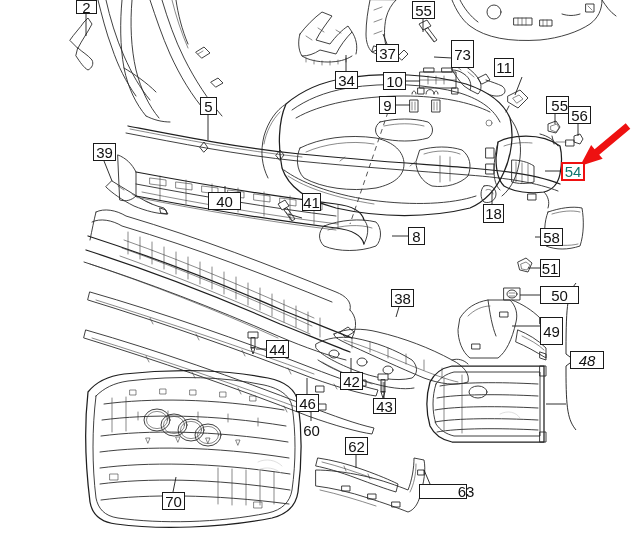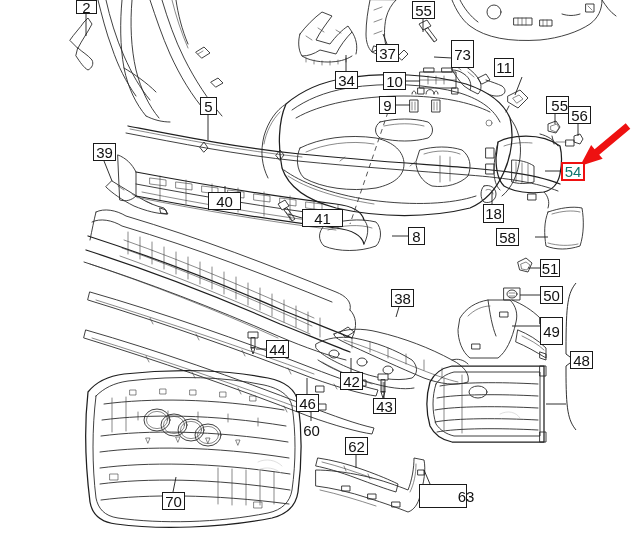--- a/index.html
+++ b/index.html
@@ -507,21 +507,21 @@
       </div>
       <div class="callout" style="left: 200px; top: 97px; width: 17px; height: 18px;">
         <span>5</span>
       </div>
       <div class="callout" style="left: 93px; top: 143px; width: 23px; height: 18px;">
         <span>39</span>
       </div>
       <div class="callout" style="left: 208px; top: 168px; width: 33px; height: 18px; margin-top: 24px;">
         <span>40</span>
       </div>
-      <div class="callout" style="left: 302px; top: 209px; width: 41px; height: 18px;">
+      <div class="callout" style="left: 302px; top: 193px; width: 19px; height: 18px;">
         <span>41</span>
       </div>
       <div class="callout" style="left: 412px; top: 1px; width: 23px; height: 18px;">
         <span>55</span>
       </div>
       <div class="callout" style="left: 376px; top: 44px; width: 23px; height: 18px;">
         <span>37</span>
       </div>
       <div class="callout" style="left: 335px; top: 71px; width: 23px; height: 18px;">
         <span>34</span>
@@ -546,33 +546,33 @@
       </div>
       <div class="callout hl" style="left: 561px; top: 162px; width: 24px; height: 19px;">
         <span>54</span>
       </div>
       <div class="callout" style="left: 408px; top: 227px; width: 17px; height: 18px;">
         <span>8</span>
       </div>
       <div class="callout" style="left: 483px; top: 204px; width: 21px; height: 19px; text-align: center;">
         <span>18</span>
       </div>
-      <div class="callout" style="left: 496px; top: 228px; width: 23px; height: 18px;">
+      <div class="callout" style="left: 540px; top: 228px; width: 23px; height: 18px;">
         <span>58</span>
       </div>
       <div class="callout" style="left: 540px; top: 259px; width: 20px; height: 18px;">
         <span>51</span>
       </div>
-      <div class="callout" style="left: 540px; top: 286px; width: 23px; height: 18px; align-items: flex-end;">
+      <div class="callout" style="left: 540px; top: 286px; width: 39px; height: 18px; align-items: flex-end;">
         <span>50</span>
       </div>
       <div class="callout" style="left: 540px; top: 317px; width: 23px; height: 28px;">
         <span>49</span>
       </div>
-      <div class="callout" style="left: 570px; top: 351px; width: 23px; height: 18px;">
+      <div class="callout" style="left: 570px; top: 351px; width: 34px; height: 18px; font-style: italic;">
         <span>48</span>
       </div>
       <div class="callout" style="left: 391px; top: 289px; width: 23px; height: 18px;">
         <span>38</span>
       </div>
       <div class="callout" style="left: 266px; top: 340px; width: 23px; height: 18px;">
         <span>44</span>
       </div>
       <div class="callout" style="left: 340px; top: 372px; width: 23px; height: 18px;">
         <span>42</span>
@@ -582,21 +582,21 @@
       </div>
       <div class="callout" style="left: 296px; top: 394px; width: 23px; height: 18px;">
         <span>46</span>
       </div>
       <div class="callout nobox" style="left: 300px; top: 421px; width: 23px; height: 18px;">
         <span>60</span>
       </div>
       <div class="callout" style="left: 345px; top: 437px; width: 23px; height: 18px;">
         <span>62</span>
       </div>
-      <div class="callout" style="left: 419px; top: 484px; width: 23px; height: 24px; padding-left: 46px;">
+      <div class="callout" style="left: 419px; top: 484px; width: 23px; height: 15px; padding-left: 46px;">
         <span>63</span>
       </div>
       <div class="callout" style="left: 162px; top: 492px; width: 23px; height: 18px;">
         <span>70</span>
       </div>
     </div>
 
 </div>
 
 </body></html>

